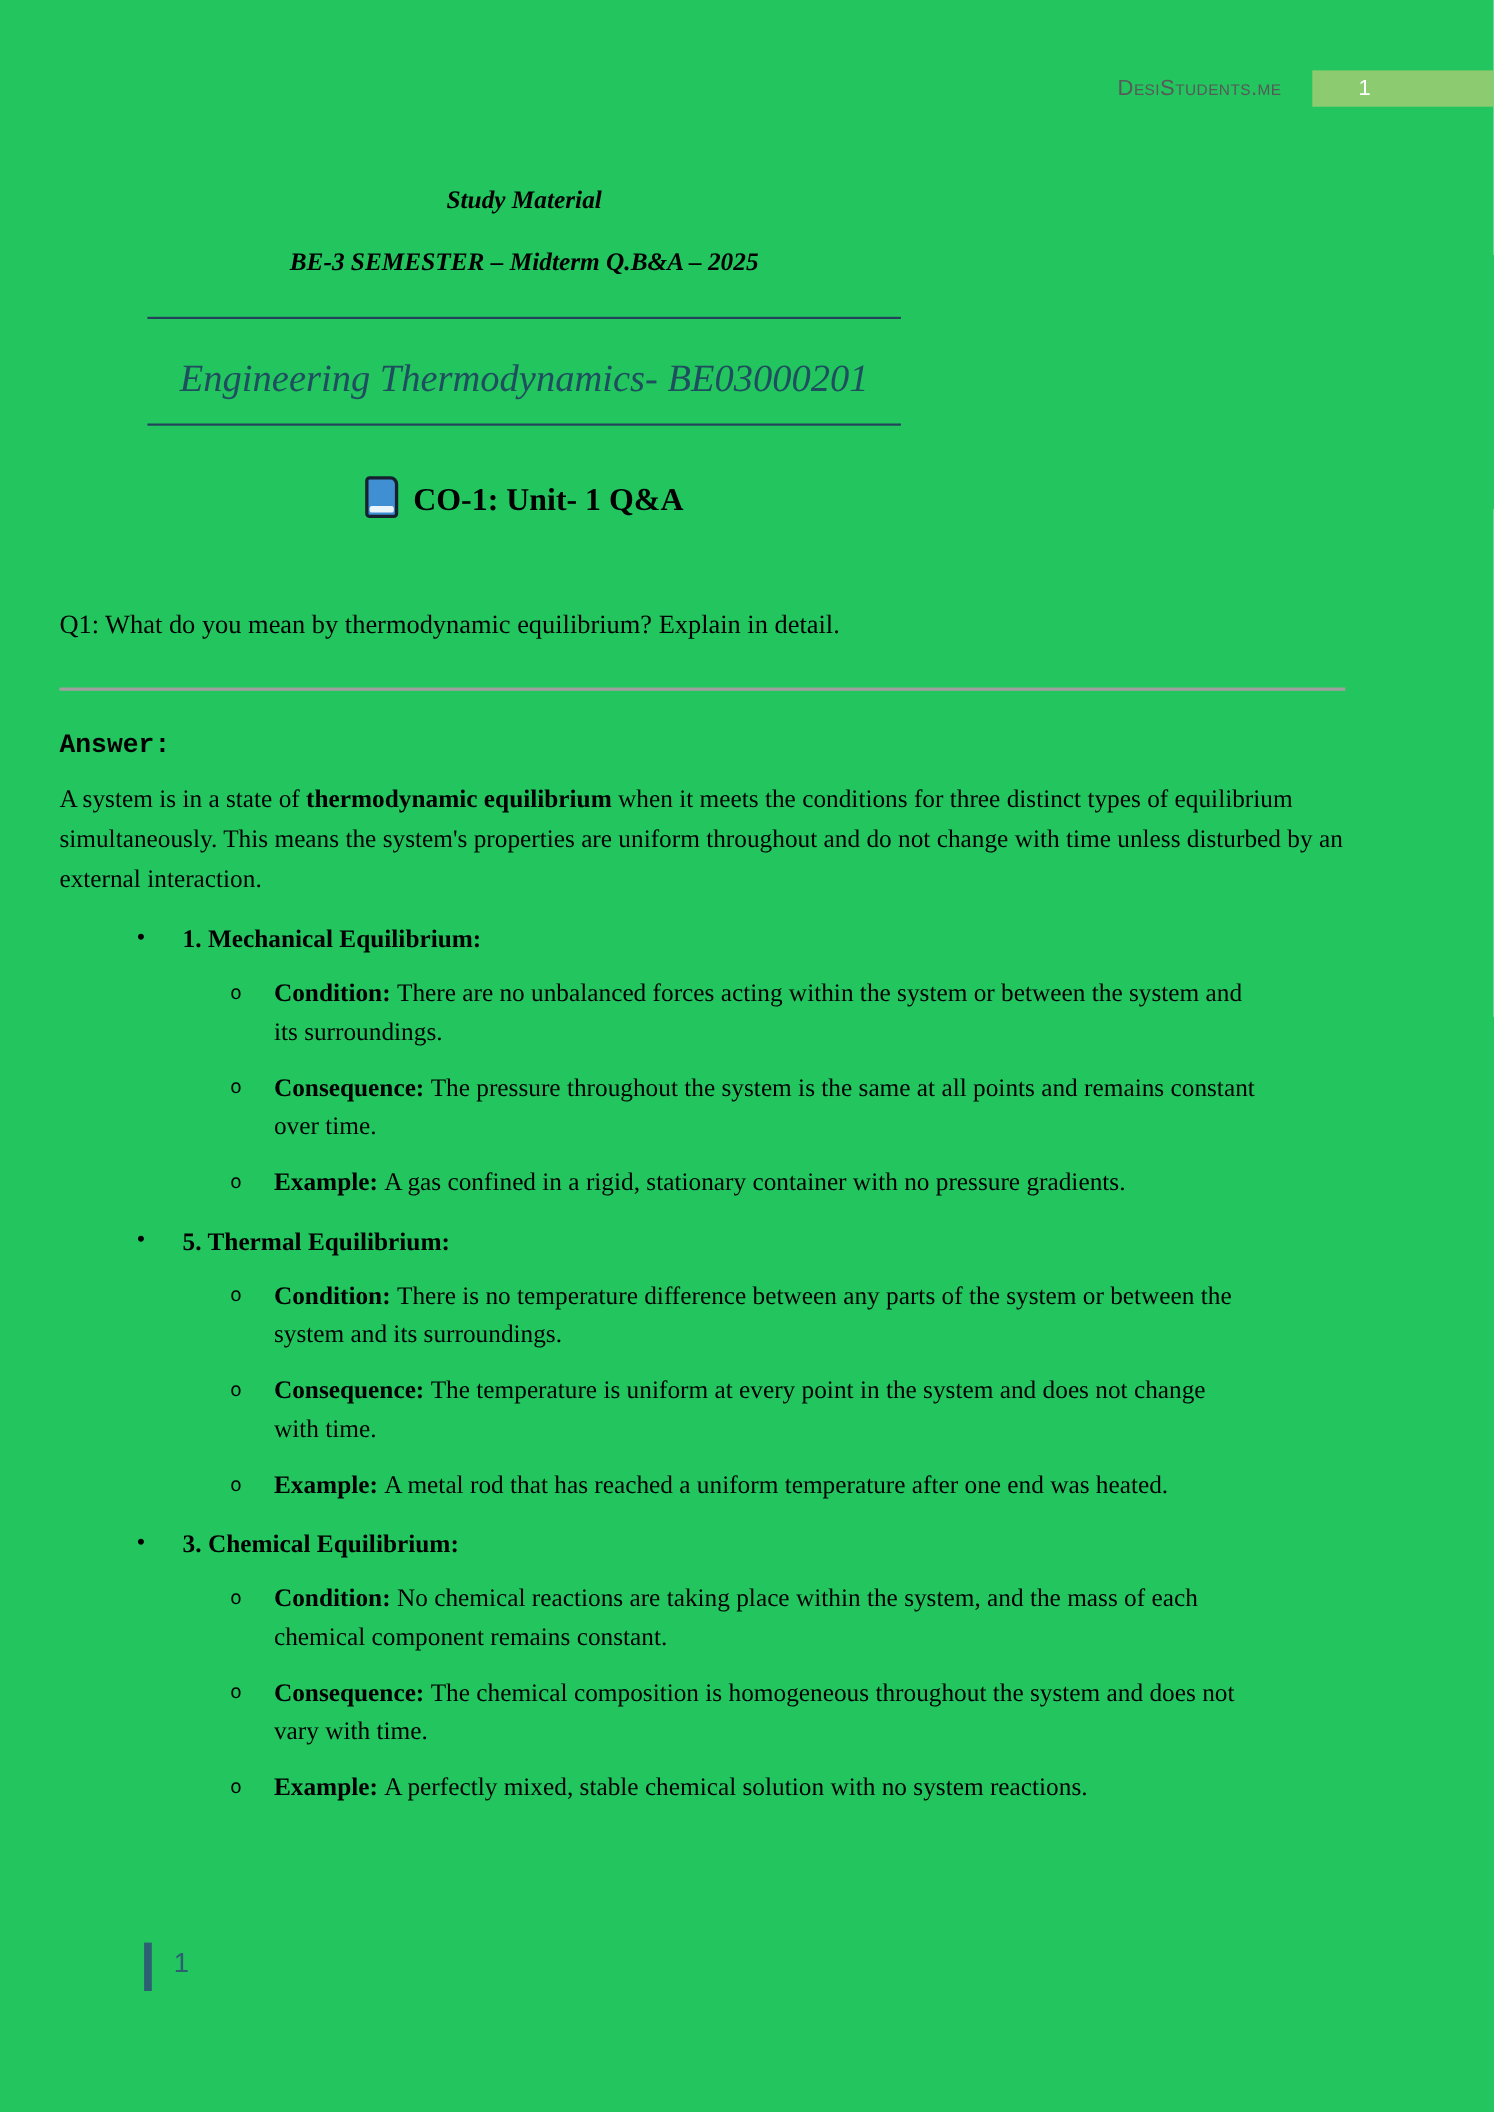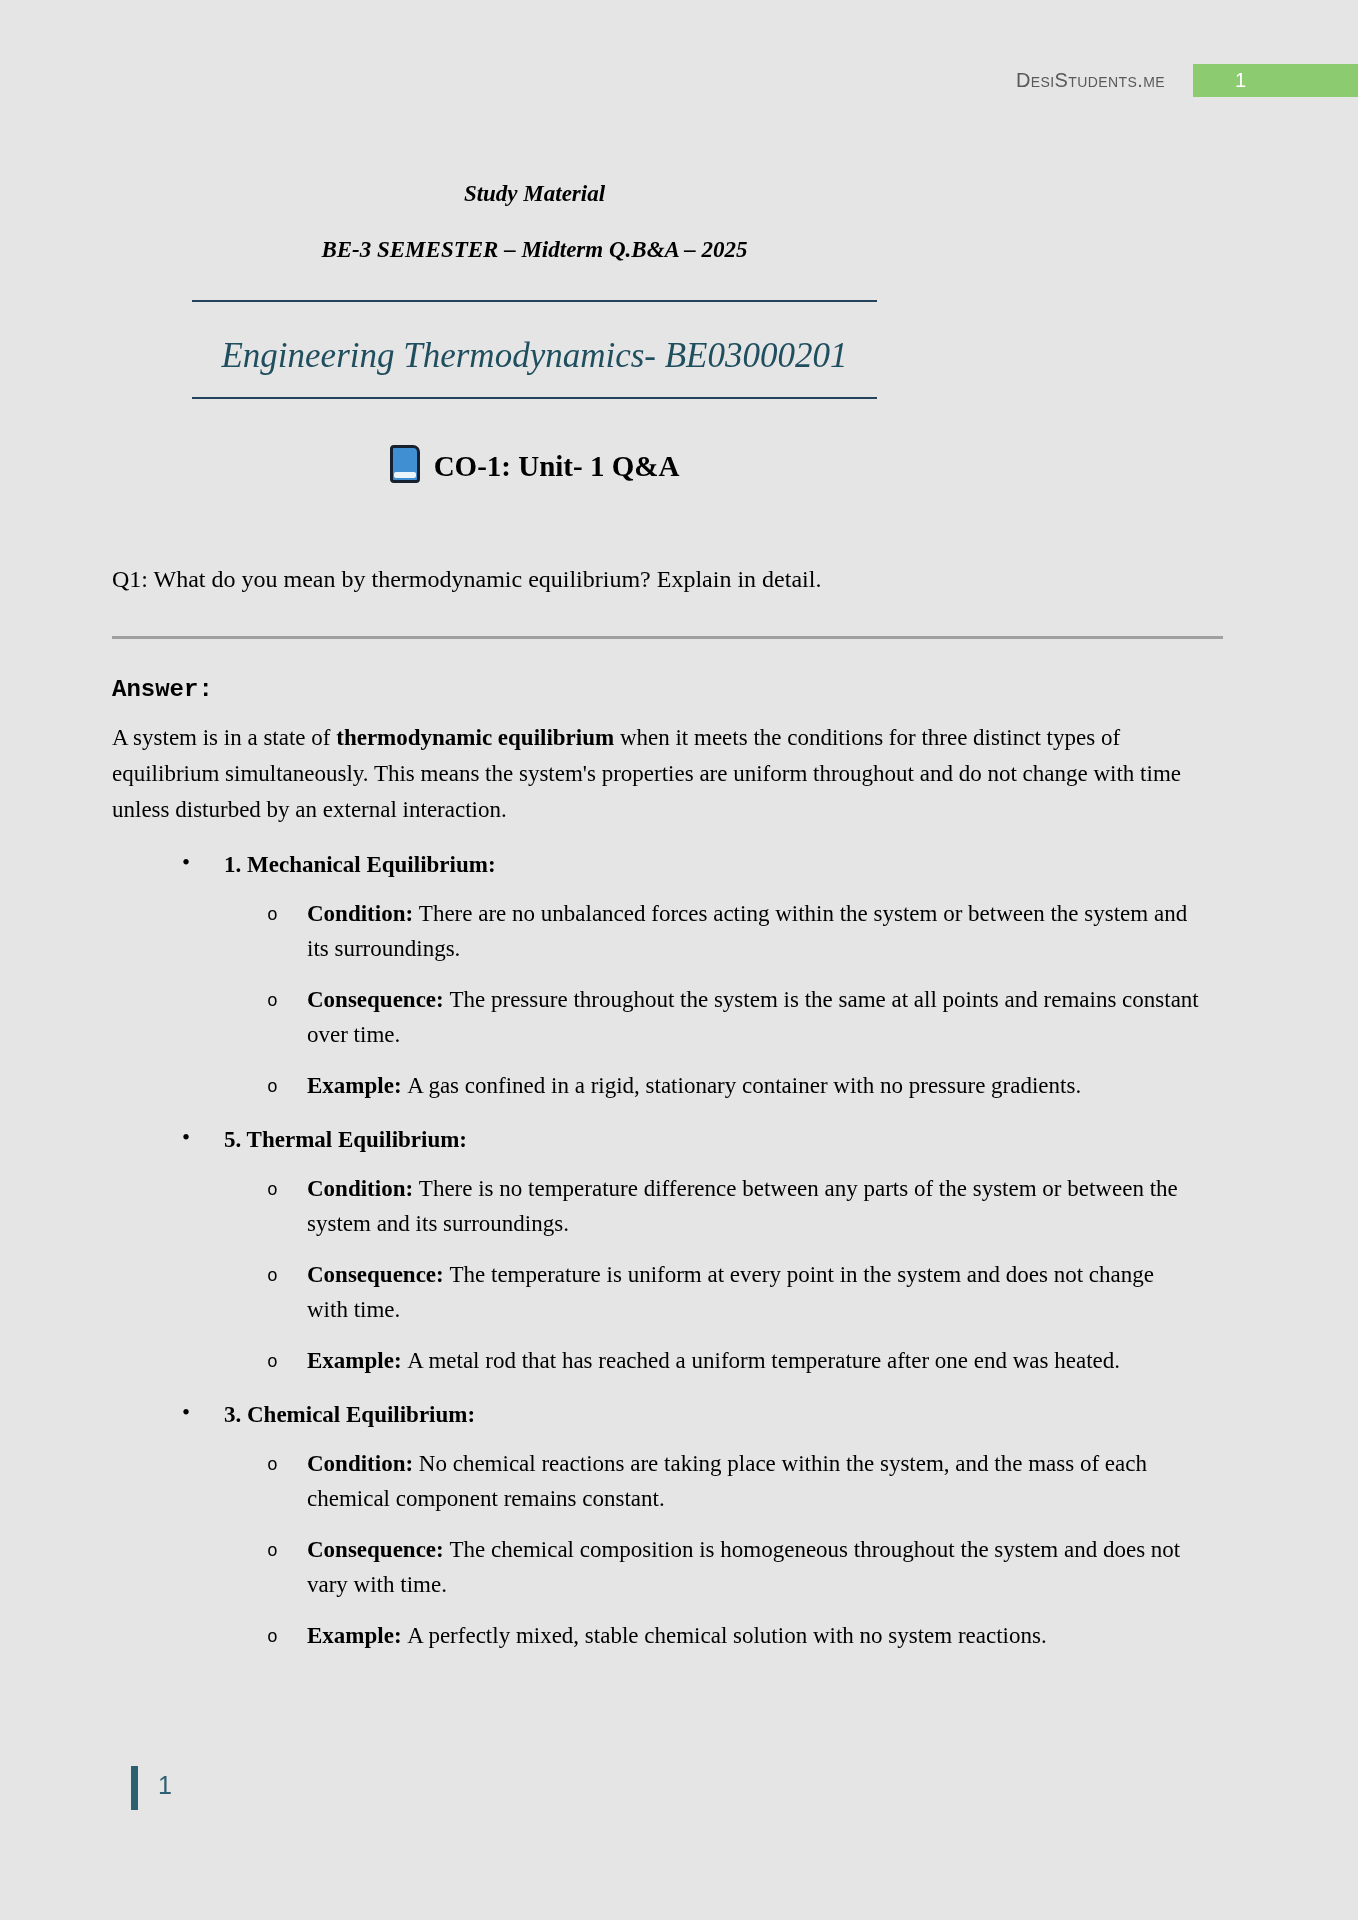--- a/index.html
+++ b/index.html
@@ -1,38 +1,38 @@
 <!DOCTYPE html>
 <html><head>
 <meta charset="utf-8">
 <style>
   html,body{margin:0;padding:0;background:#ffffff;}
   .page{
     position:relative;
     width:1358px;height:1920px;
-    background:#e5e5e5;
+    background:#22c55e;
     font-family:"Liberation Serif", serif;
     color:#000000;
     overflow:hidden;
   }
   
   .site-name{
     position:absolute;top:63px;right:193px;height:34px;line-height:34px;
     font-family:"Liberation Sans", sans-serif;
     font-variant:small-caps;
     font-size:20px;letter-spacing:.4px;color:#595959;
   }
   .page-badge{
     position:absolute;top:64px;left:1193px;right:0;height:33px;line-height:33px;
     background:#8dcb70;color:#ffffff;
     font-family:"Liberation Sans", sans-serif;
     font-size:20px;padding-left:42px;box-sizing:border-box;
   }
   
-  .content{padding:167px 135px 0 112px;margin-top:12px;}
+  .content{padding:167px 135px 0 54px;}
   .titleblock{width:685px;margin-left:80px;text-align:center;}
   .t-study{font-size:23px;font-weight:bold;font-style:italic;line-height:30px;}
   .t-sem{font-size:23px;font-weight:bold;font-style:italic;line-height:30px;margin-top:26px;text-align:center;}
   .navy-rule{border:none;border-top:2px solid #24425c;margin:35px 0 0 0;}
   .t-course{font-size:35px;font-style:italic;color:#1f4e5f;line-height:48px;margin-top:30px;}
   .navy-rule2{border:none;border-top:2px solid #24425c;margin:17px 0 0 0;}
   .t-unit{font-size:29px;font-weight:bold;line-height:42px;margin-top:46px;color:#000;}
   
   .book{
     display:inline-block;width:30px;height:38px;box-sizing:border-box;

